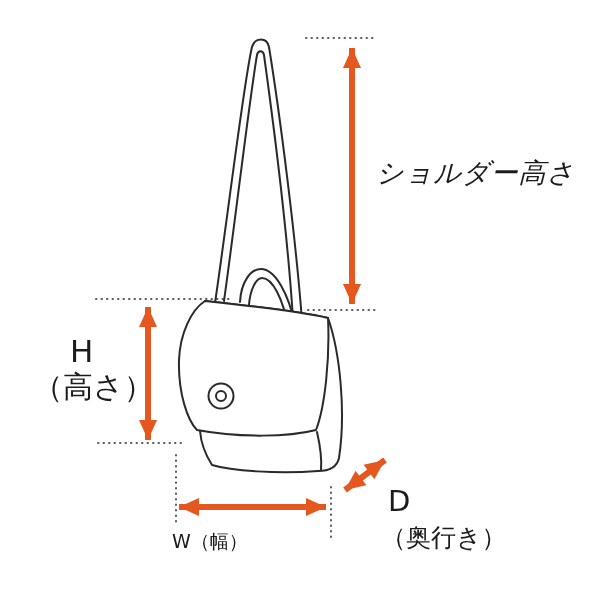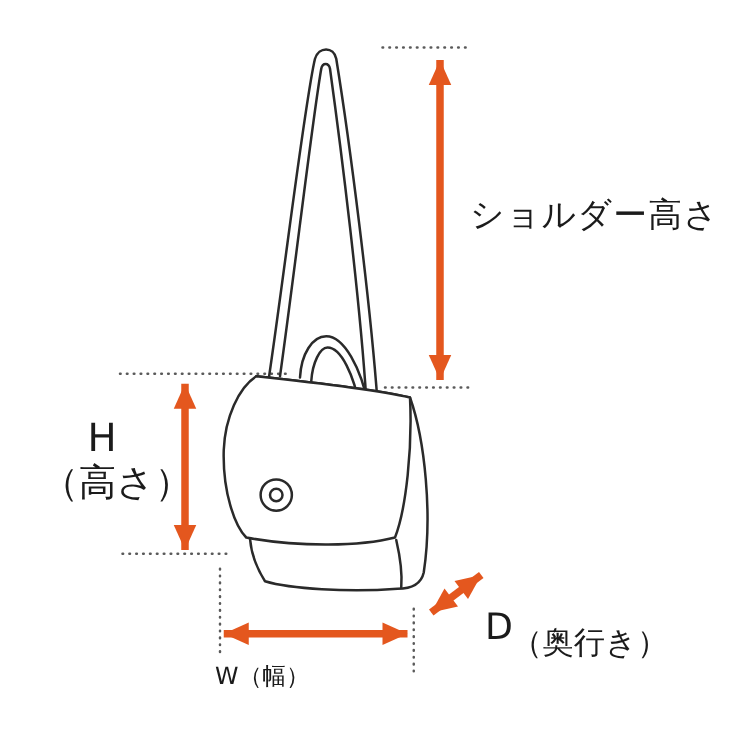--- a/index.html
+++ b/index.html
@@ -6,26 +6,26 @@
   .canvas{
     position:relative;width:600px;height:600px;background:#fff;overflow:hidden;
     font-family:"DejaVu Sans","Liberation Sans",sans-serif;
   }
   .canvas svg{position:absolute;left:0;top:0;}
   marker{overflow:visible;}
   .label{
     position:absolute;color:#1b1b1b;white-space:nowrap;
     font-weight:500;line-height:1.1;
   }
-  .label-shoulder{left:376px;top:158px;font-size:27px;letter-spacing:1px;}
+  .label-shoulder{left:376px;top:158px;font-size:27px;letter-spacing:1px;font-style:italic;}
   .label-h{left:70px;top:334px;font-size:31px;}
   .label-h-paren{left:33px;top:370px;font-size:30px;}
   .label-w{left:172px;top:531px;width:160px;font-size:19px;}
   .label-d{left:388px;top:486px;font-size:29px;}
-  .label-d-paren{left:381px;top:500px;font-size:25px;margin-left:28px;}
+  .label-d-paren{left:381px;top:524px;font-size:25px;}
   .outline{fill:none;stroke-width:2;stroke-linecap:round;stroke-linejoin:round;}
   .fillwhite{fill:#ffffff;}
   .dotted{fill:none;stroke-width:2;stroke-linecap:round;stroke-dasharray:0.5 5;}
   .arrow{stroke-width:6;fill:none;}
 </style>
 </head>
 <body>
 
 <div class="canvas">
 

